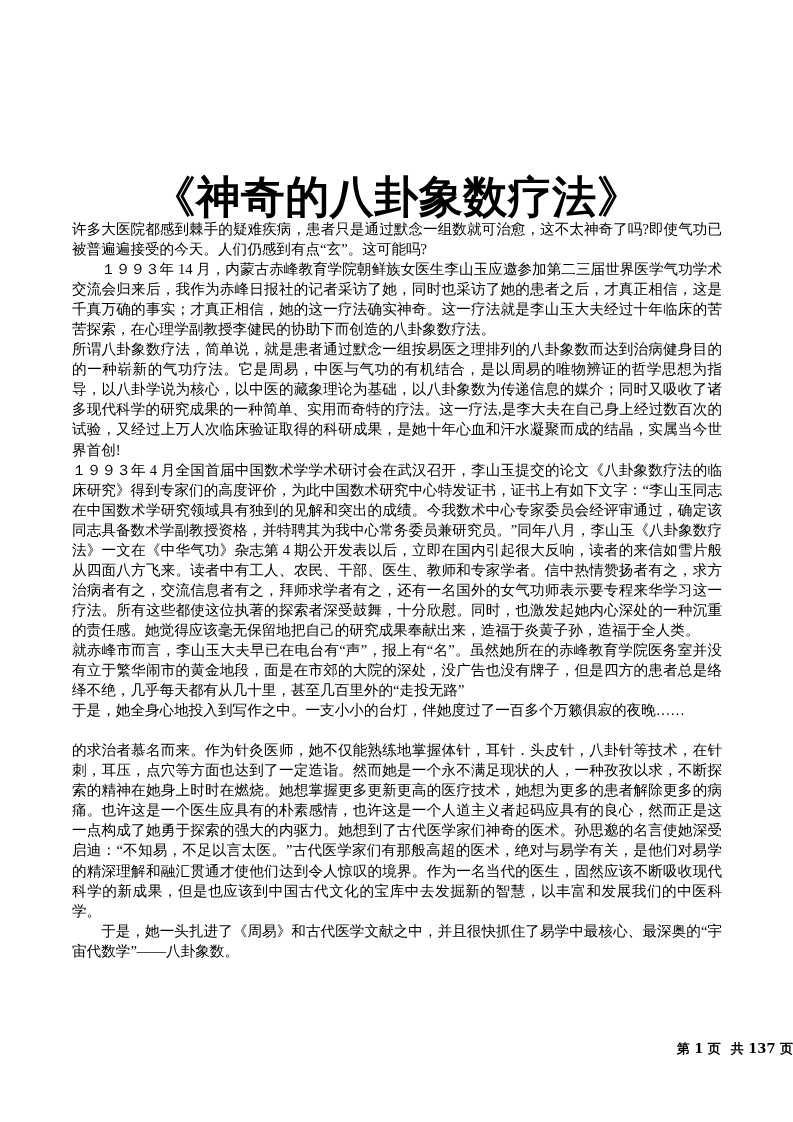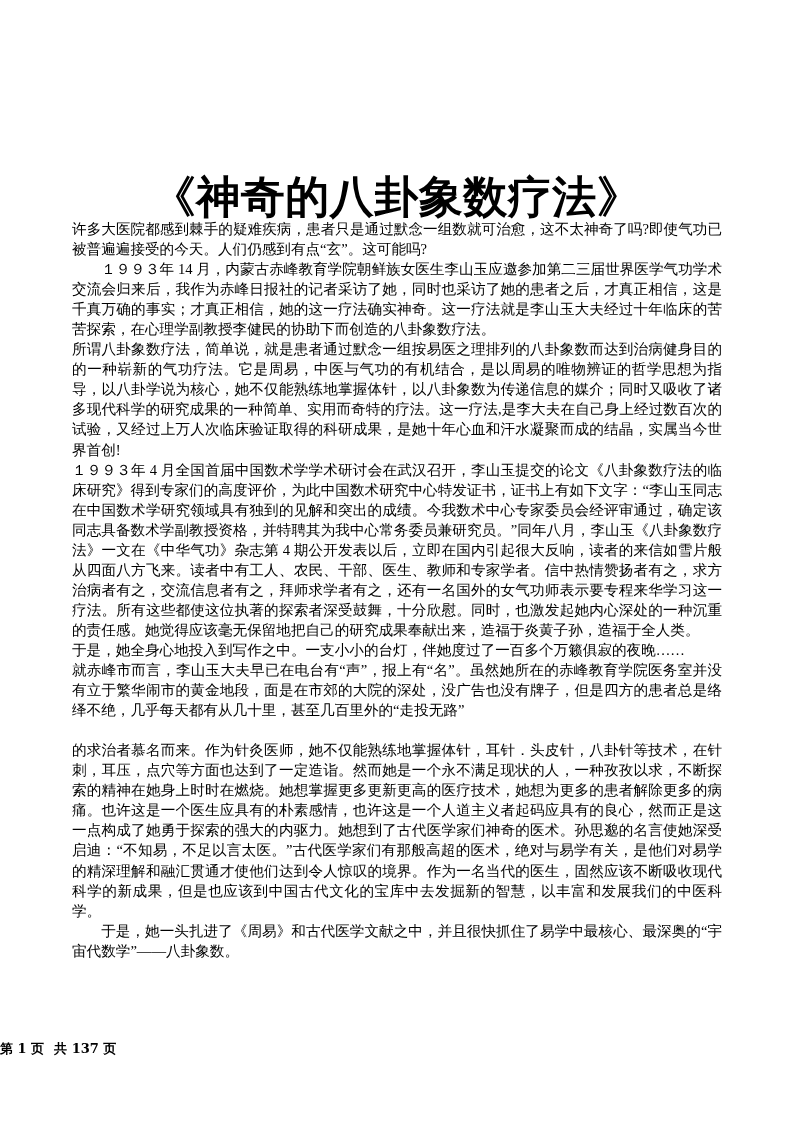--- a/index.html
+++ b/index.html
@@ -73,48 +73,48 @@
     line-height: 20.05px;
     font-size: 14.6px;
   }
 
   
   .footer {
     position: absolute;
     left: 0;
     right: 0;
     top: 1040px;
-    text-align: left;
+    text-align: right;
     font-size: 13px;
     font-weight: bold;
     line-height: 18px;
     font-family: "DejaVu Serif", "Liberation Serif", serif;
   }
   .footer .sep { display: inline-block; width: 10px; }
 </style>
 </head>
 <body>
 
 <div class="page">
 
   <h1 class="doc-title">《神奇的八卦象数疗法》</h1>
 
   <div class="body-block">
 
     <p class="para">许多大医院都感到棘手的疑难疾病，患者只是通过默念一组数就可治愈，这不太神奇了吗?即使气功已被普遍遍接受的今天。人们仍感到有点“玄”。这可能吗?</p>
 
     <p class="para indent">１９９３年 14 月，内蒙古赤峰教育学院朝鲜族女医生李山玉应邀参加第二三届世界医学气功学术交流会归来后，我作为赤峰日报社的记者采访了她，同时也采访了她的患者之后，才真正相信，这是千真万确的事实；才真正相信，她的这一疗法确实神奇。这一疗法就是李山玉大夫经过十年临床的苦苦探索，在心理学副教授李健民的协助下而创造的八卦象数疗法。</p>
 
-    <p class="para">所谓八卦象数疗法，简单说，就是患者通过默念一组按易医之理排列的八卦象数而达到治病健身目的的一种崭新的气功疗法。它是周易，中医与气功的有机结合，是以周易的唯物辨证的哲学思想为指导，以八卦学说为核心，她不仅能熟练地掌握体针，以八卦象数为传递信息的媒介；同时又吸收了诸多现代科学的研究成果的一种简单、实用而奇特的疗法。这一疗法,是李大夫在自己身上经过数百次的试验，又经过上万人次临床验证取得的科研成果，是她十年心血和汗水凝聚而成的结晶，实属当今世界首创!</p>
+    <p class="para">所谓八卦象数疗法，简单说，就是患者通过默念一组按易医之理排列的八卦象数而达到治病健身目的的一种崭新的气功疗法。它是周易，中医与气功的有机结合，是以周易的唯物辨证的哲学思想为指导，以八卦学说为核心，以中医的藏象理论为基础，以八卦象数为传递信息的媒介；同时又吸收了诸多现代科学的研究成果的一种简单、实用而奇特的疗法。这一疗法,是李大夫在自己身上经过数百次的试验，又经过上万人次临床验证取得的科研成果，是她十年心血和汗水凝聚而成的结晶，实属当今世界首创!</p>
 
     <p class="para">１９９３年 4 月全国首届中国数术学学术研讨会在武汉召开，李山玉提交的论文《八卦象数疗法的临床研究》得到专家们的高度评价，为此中国数术研究中心特发证书，证书上有如下文字：“李山玉同志在中国数术学研究领域具有独到的见解和突出的成绩。今我数术中心专家委员会经评审通过，确定该同志具备数术学副教授资格，并特聘其为我中心常务委员兼研究员。”同年八月，李山玉《八卦象数疗法》一文在《中华气功》杂志第 4 期公开发表以后，立即在国内引起很大反响，读者的来信如雪片般从四面八方飞来。读者中有工人、农民、干部、医生、教师和专家学者。信中热情赞扬者有之，求方治病者有之，交流信息者有之，拜师求学者有之，还有一名国外的女气功师表示要专程来华学习这一疗法。所有这些都使这位执著的探索者深受鼓舞，十分欣慰。同时，也激发起她内心深处的一种沉重的责任感。她觉得应该毫无保留地把自己的研究成果奉献出来，造福于炎黄子孙，造福于全人类。</p>
 
+    <p class="para">就赤峰市而言，李山玉大夫早已在电台有“声”，报上有“名”。虽然她所在的赤峰教育学院医务室并没有立于繁华闹市的黄金地段，面是在市郊的大院的深处，没广告也没有牌子，但是四方的患者总是络绎不绝，几乎每天都有从几十里，甚至几百里外的“走投无路”</p>
+
     <p class="para">于是，她全身心地投入到写作之中。一支小小的台灯，伴她度过了一百多个万籁俱寂的夜晚……</p>
-
-    <p class="para">就赤峰市而言，李山玉大夫早已在电台有“声”，报上有“名”。虽然她所在的赤峰教育学院医务室并没有立于繁华闹市的黄金地段，面是在市郊的大院的深处，没广告也没有牌子，但是四方的患者总是络绎不绝，几乎每天都有从几十里，甚至几百里外的“走投无路”</p>
 
     <div class="spacer-line">&nbsp;</div>
 
     <p class="para">的求治者慕名而来。作为针灸医师，她不仅能熟练地掌握体针，耳针．头皮针，八卦针等技术，在针刺，耳压，点穴等方面也达到了一定造诣。然而她是一个永不满足现状的人，一种孜孜以求，不断探索的精神在她身上时时在燃烧。她想掌握更多更新更高的医疗技术，她想为更多的患者解除更多的病痛。也许这是一个医生应具有的朴素感情，也许这是一个人道主义者起码应具有的良心，然而正是这一点构成了她勇于探索的强大的内驱力。她想到了古代医学家们神奇的医术。孙思邈的名言使她深受启迪：“不知易，不足以言太医。”古代医学家们有那般高超的医术，绝对与易学有关，是他们对易学的精深理解和融汇贯通才使他们达到令人惊叹的境界。作为一名当代的医生，固然应该不断吸收现代科学的新成果，但是也应该到中国古代文化的宝库中去发掘新的智慧，以丰富和发展我们的中医科学。</p>
 
     <p class="para indent">于是，她一头扎进了《周易》和古代医学文献之中，并且很快抓住了易学中最核心、最深奥的“宇宙代数学”——八卦象数。</p>
 
   </div>
 
   <div class="footer">

